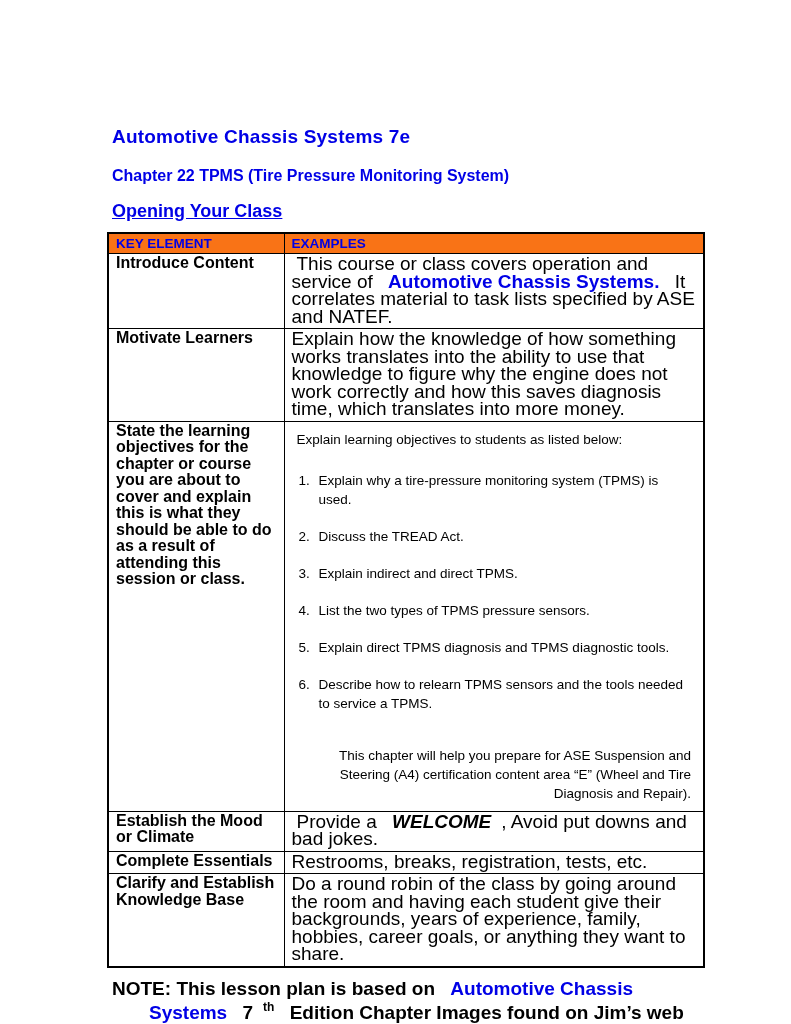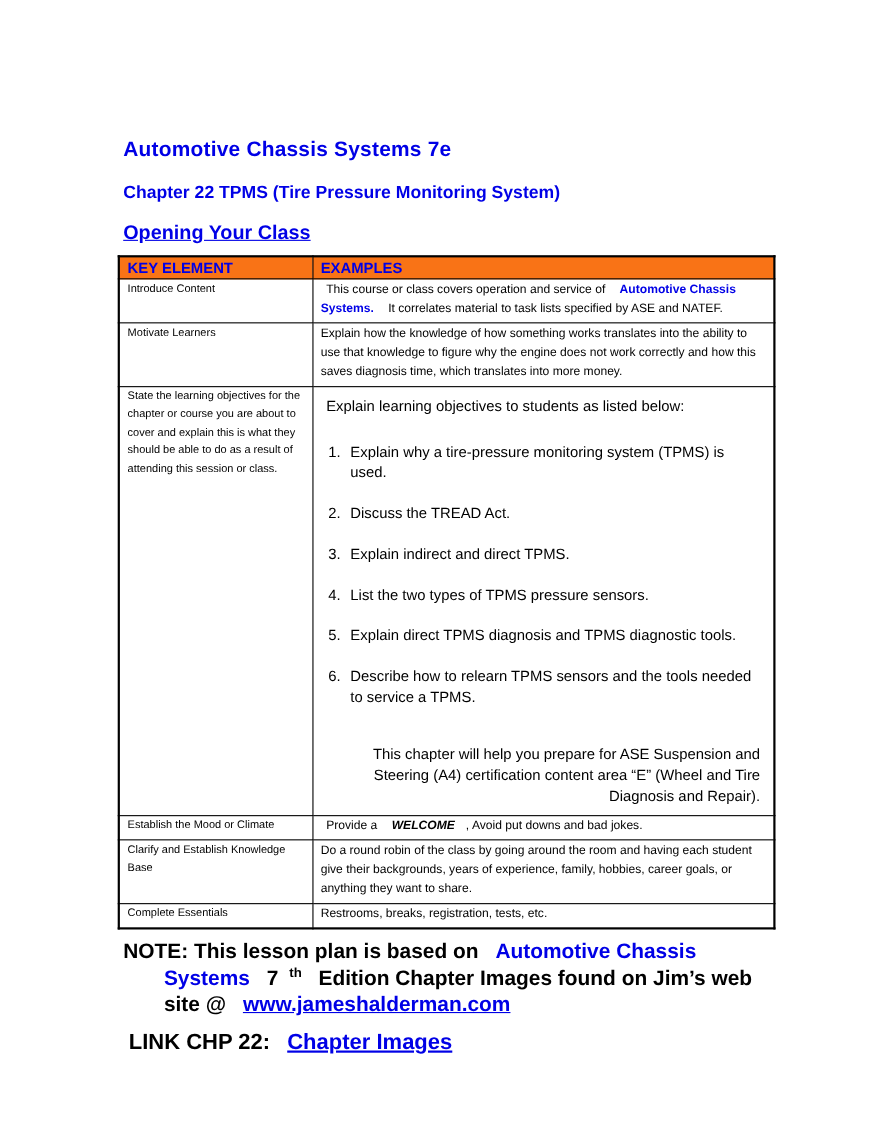--- a/index.html
+++ b/index.html
@@ -56,26 +56,26 @@
   table.lesson-table th {
     background: #f97316;
     color: #0000E6;
     font-size: 13.5px;
     font-weight: bold;
     padding-top: 2px;
     padding-bottom: 2px;
   }
   col.key-col { width: 176px; }
   td.key-cell {
-    font-weight: normal;
-    font-size: 10px;
+    font-weight: bold;
+    font-size: 16px;
     line-height: 16.5px;
   }
   td.ex-cell {
-    font-size: 11px;
+    font-size: 19px;
     line-height: 17.5px;
   }
   td.ex-cell-big {
     font-size: 13.5px;
     line-height: 19px;
     padding-left: 10px;
   }
   .blue-inline { color: #0000E6; font-weight: bold; }
   .welcome-em { font-weight: bold; font-style: italic; }
   ol.objectives {
@@ -162,26 +162,26 @@
               <li>Describe how to relearn TPMS sensors and the tools needed to service a TPMS.</li>
             </ol>
             <span class="obj-outro">This chapter will help you prepare for ASE Suspension and Steering (A4) certification content area “E” (Wheel and Tire Diagnosis and Repair).</span>
           </td>
         </tr>
         <tr>
           <td class="key-cell">Establish the Mood or Climate</td>
           <td class="ex-cell"><span>Provide a </span><span class="welcome-em">WELCOME</span><span>, Avoid put downs and bad jokes.</span></td>
         </tr>
         <tr>
+          <td class="key-cell">Complete Essentials</td>
+          <td class="ex-cell">Restrooms, breaks, registration, tests, etc.</td>
+        </tr>
+        <tr>
           <td class="key-cell">Clarify and Establish Knowledge Base</td>
           <td class="ex-cell">Do a round robin of the class by going around the room and having each student give their backgrounds, years of experience, family, hobbies, career goals, or anything they want to share.</td>
-        </tr>
-        <tr>
-          <td class="key-cell">Complete Essentials</td>
-          <td class="ex-cell">Restrooms, breaks, registration, tests, etc.</td>
         </tr>
       </tbody>
     </table>
 
     <p class="note-para"><span>NOTE: This lesson plan is based on </span><span class="blue-inline">Automotive Chassis Systems</span><span> 7</span><sup>th</sup><span> Edition Chapter Images found on Jim’s web site @ </span><a class="doc-link">www.jameshalderman.com</a></p>
 
     <p class="link-para"><span>LINK CHP 22: </span><a class="doc-link">Chapter Images</a></p>
 
   </div>
 </div>

